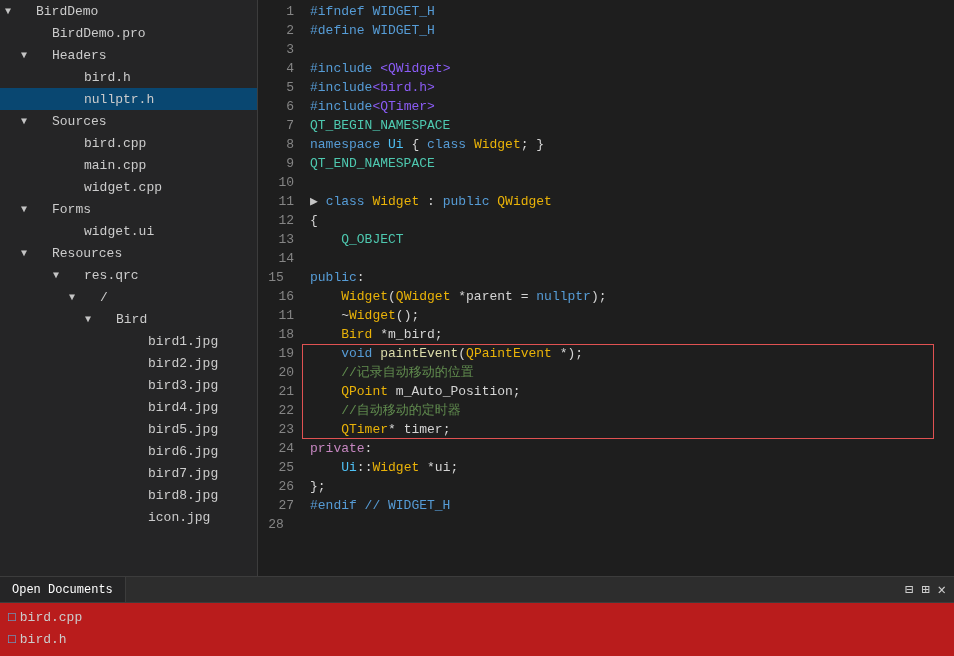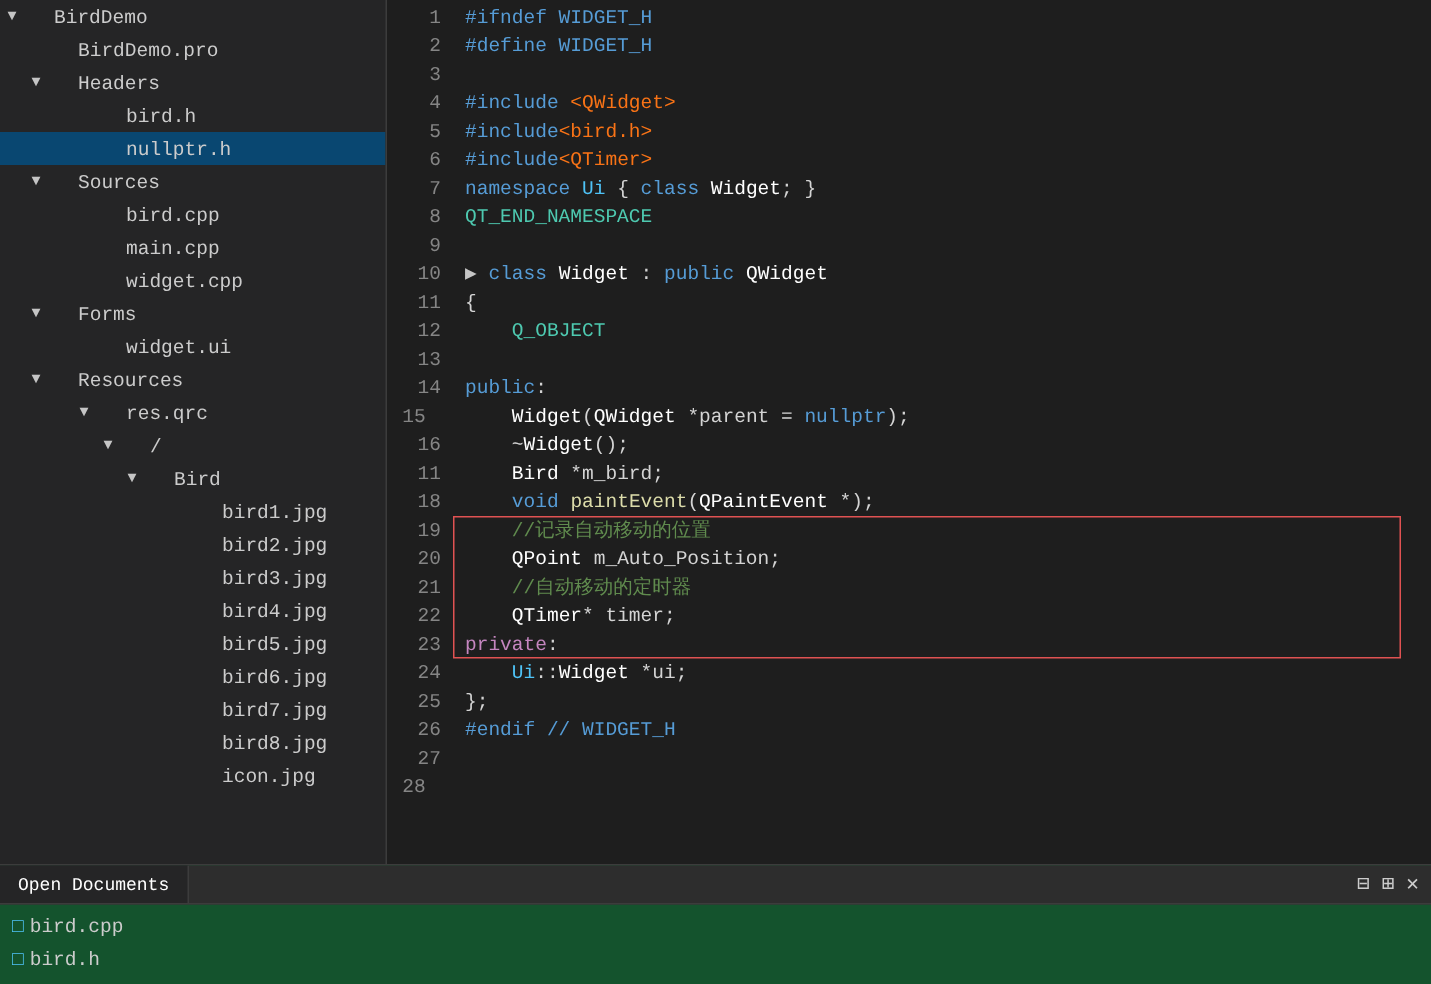--- a/index.html
+++ b/index.html
@@ -120,30 +120,30 @@
       height: 19px;
       white-space: pre;
       position: relative;
     }
 
     
     .kw { color: #569cd6; }         
     .kw2 { color: #c586c0; }        
     .cmt { color: #608b4e; }        
     .preproc { color: #569cd6; }    
-    .incl { color: #f97316; margin-top: 48px; }
+    .incl { color: #8b5cf6; margin-top: 48px; }
     .fn { color: #dcdcaa; }
     .ns { color: #4fc3f7; margin-top: 30px; }         
-    .cls { color: #ffffff; }        
+    .cls { color: #eab308; }        
     .macro { color: #4ec9b0; }
 
     
     .bottom-panel {
       height: 80px;
-      background: #14532d;
+      background: #b91c1c;
       border-top: 1px solid #3c3c3c;
       display: flex;
       flex-direction: column;
     }
 
     .bottom-tabs {
       display: flex;
       height: 26px;
       background: #2d2d2d;
       align-items: center;
@@ -453,20 +453,21 @@
           <div style="height: 19px; line-height: 19px;">27</div>
           <div style="height: 19px; line-height: 19px; text-align: center;">28</div>
         </div>
       <div class="code-content" id="code-content" style="position: relative;">
           <div class="code-line"><span class="preproc">#ifndef WIDGET_H</span></div>
           <div class="code-line"><span class="preproc">#define WIDGET_H</span></div>
           <div class="code-line"></div>
           <div class="code-line"><span class="preproc">#include</span><span class="incl"> &lt;QWidget&gt;</span></div>
           <div class="code-line"><span class="preproc">#include</span><span class="incl">&lt;bird.h&gt;</span></div>
           <div class="code-line"><span class="preproc">#include</span><span class="incl">&lt;QTimer&gt;</span></div>
+          <div class="code-line"><span class="macro">QT_BEGIN_NAMESPACE</span></div>
           <div class="code-line"><span class="kw">namespace</span> <span class="ns">Ui</span> { <span class="kw">class</span> <span class="cls">Widget</span>; }</div>
           <div class="code-line"><span class="macro">QT_END_NAMESPACE</span></div>
           <div class="code-line"></div>
           <div class="code-line"><span style="color:#c5c5c5">▶ </span><span class="kw">class</span> <span class="cls">Widget</span> : <span class="kw">public</span> <span class="cls">QWidget</span></div>
           <div class="code-line">{</div>
           <div class="code-line">    <span class="macro">Q_OBJECT</span></div>
           <div class="code-line"></div>
           <div class="code-line"><span class="kw">public</span>:</div>
           <div class="code-line">    <span class="cls">Widget</span>(<span class="cls">QWidget</span> *parent = <span class="kw">nullptr</span>);</div>
           <div class="code-line">    ~<span class="cls">Widget</span>();</div>

